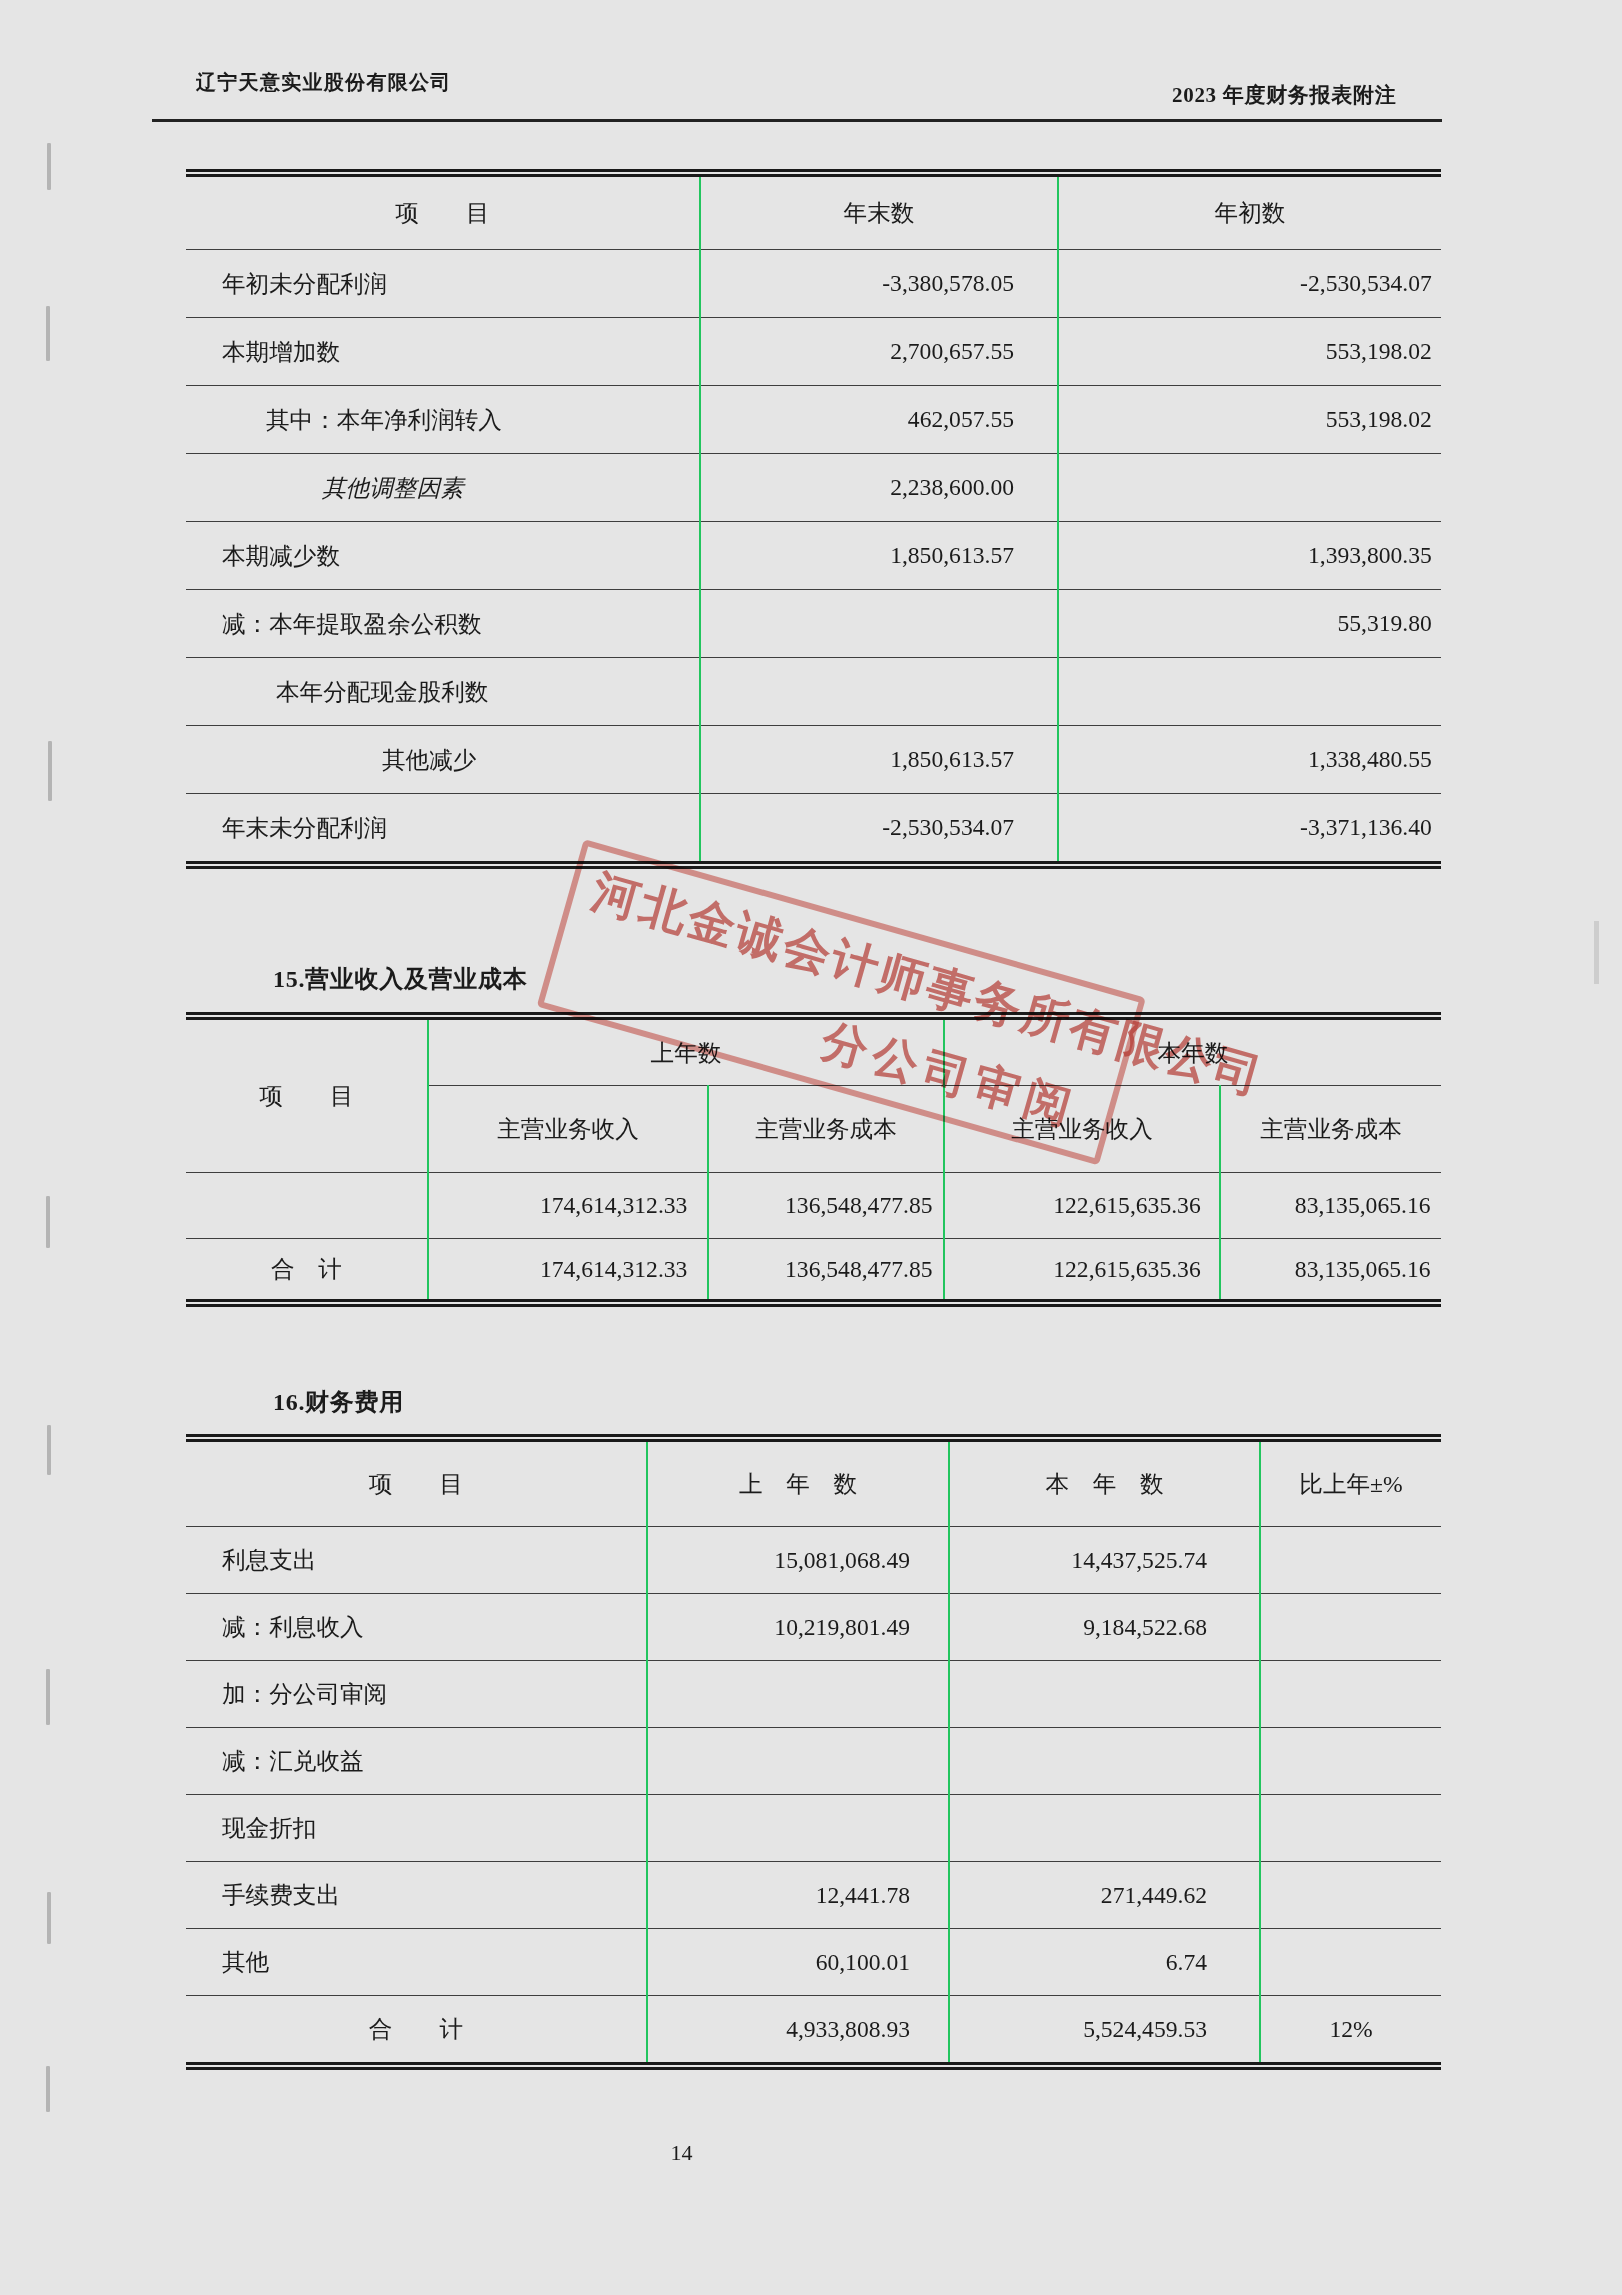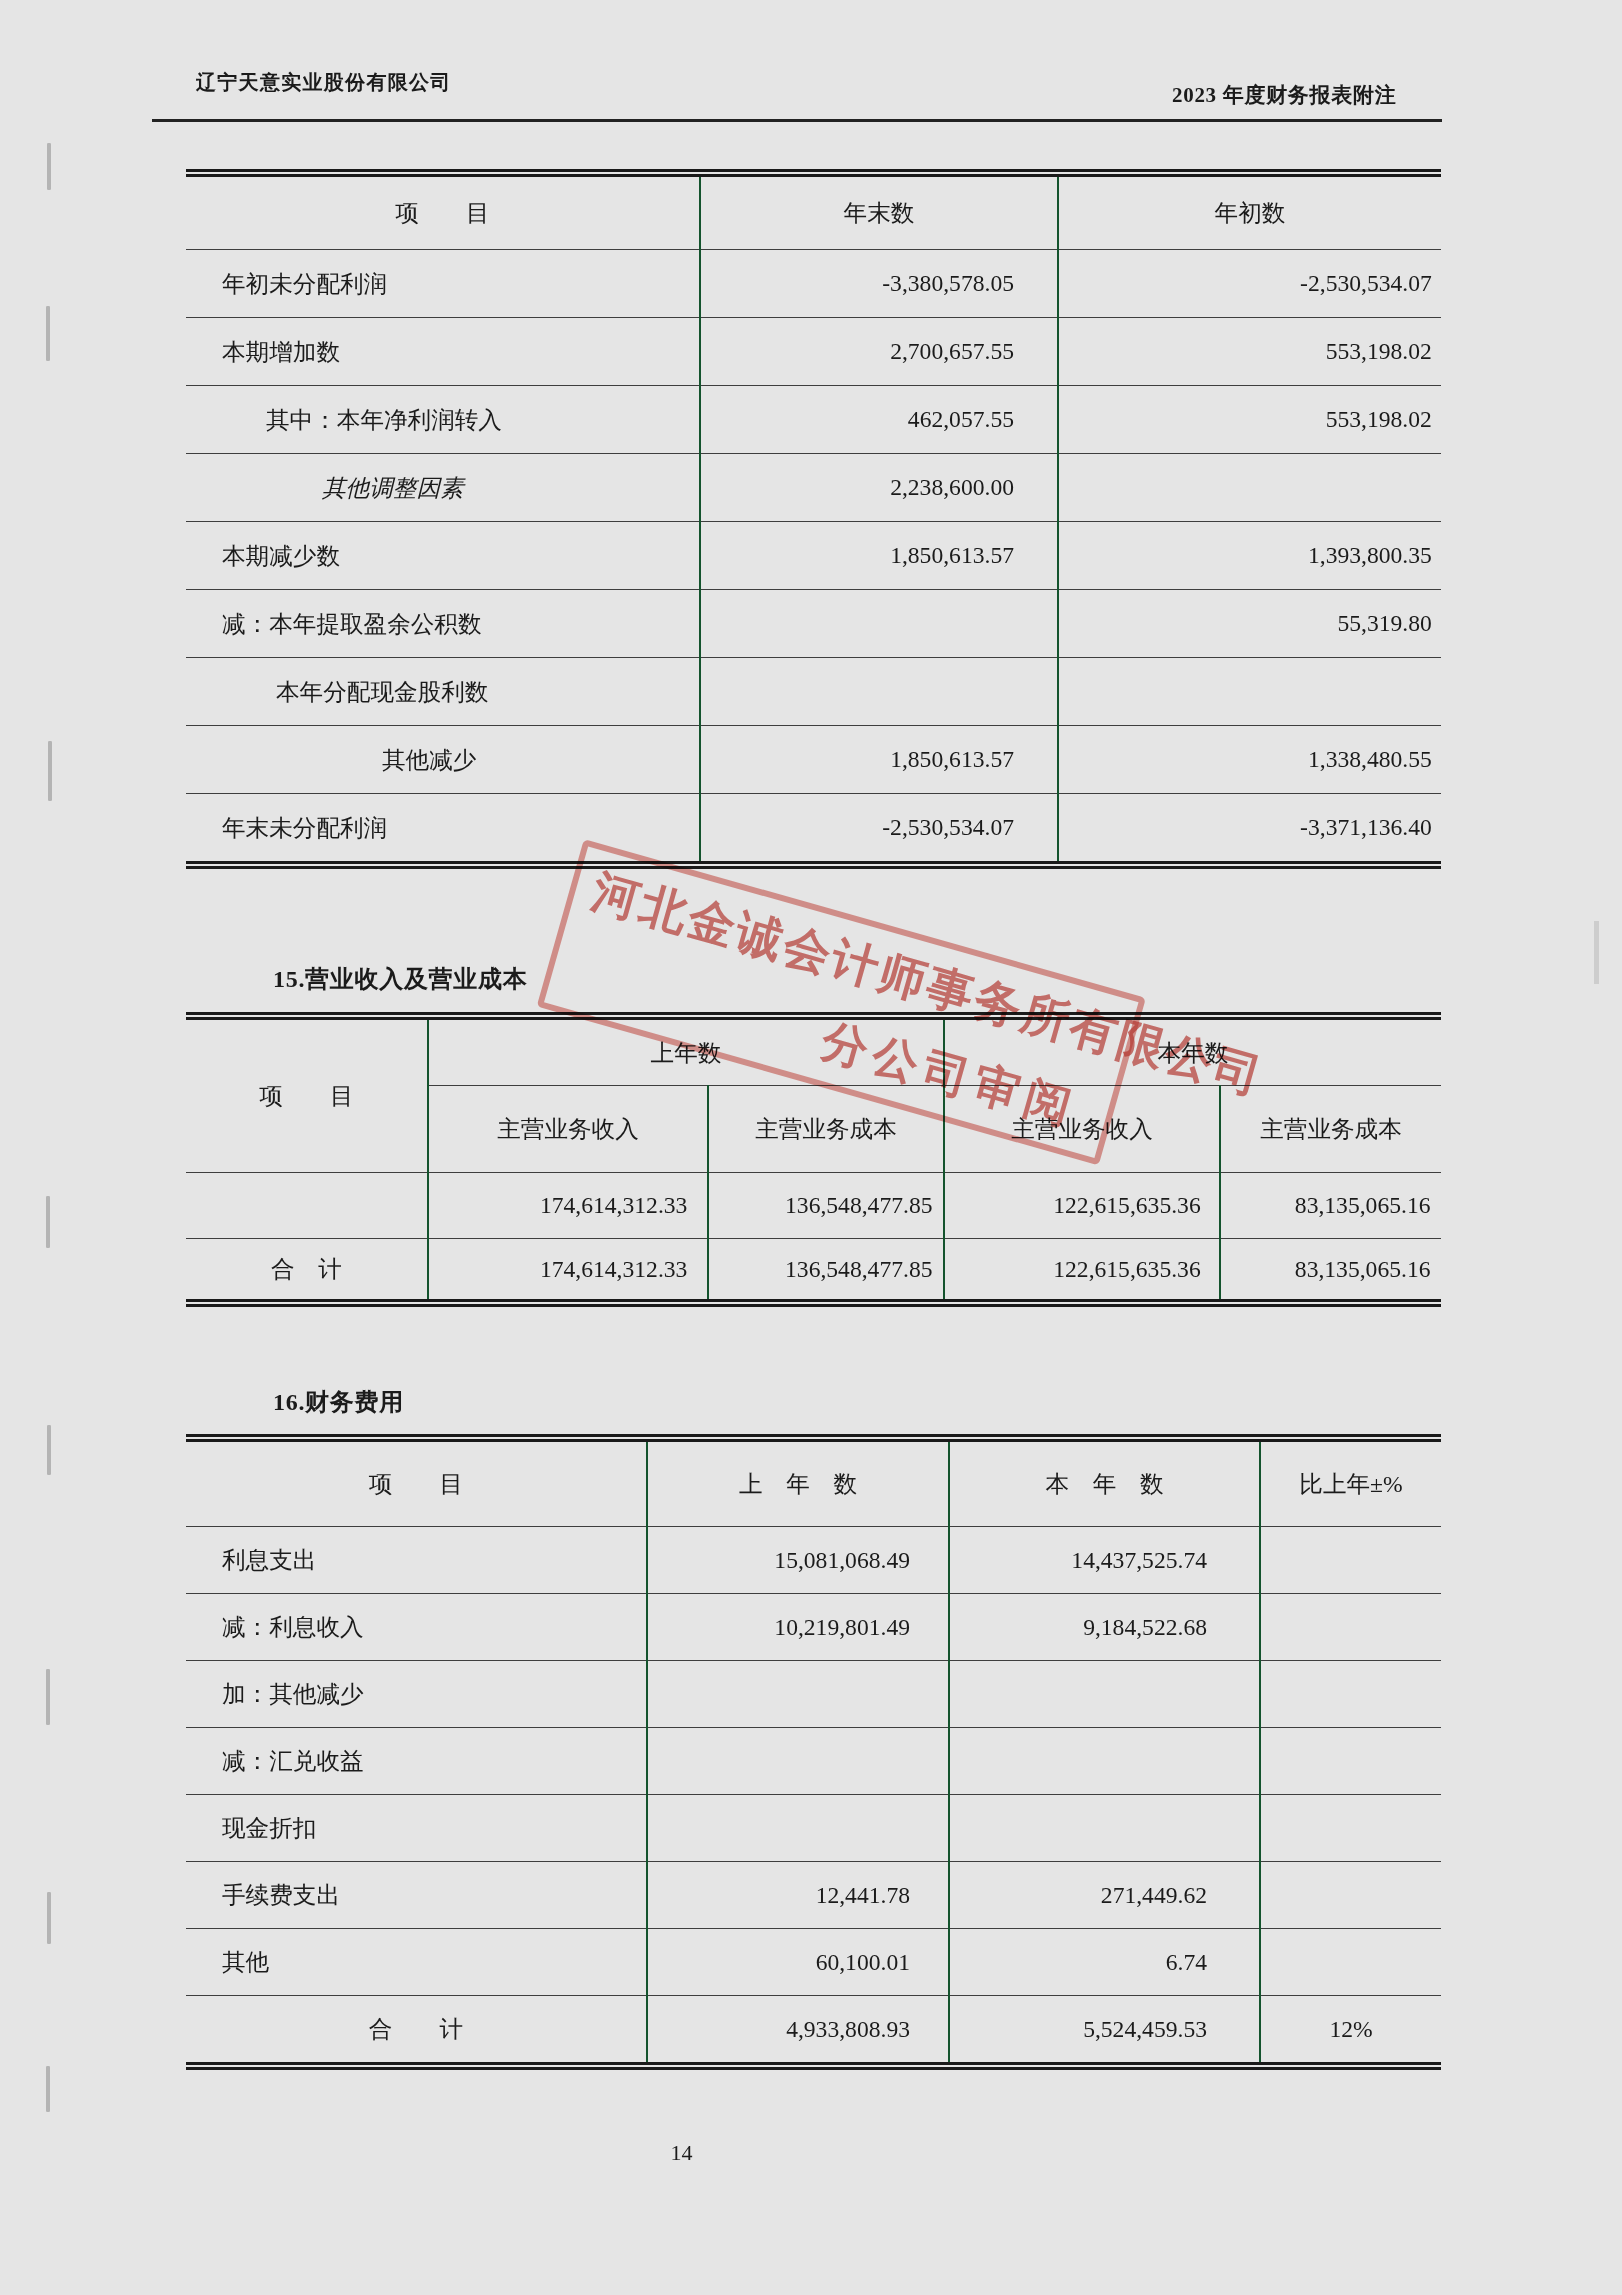--- a/index.html
+++ b/index.html
@@ -17,21 +17,21 @@
 
   .hdr-left{position:absolute;left:196px;top:69px;font-size:20px;font-weight:700;letter-spacing:1.3px;}
   .hdr-right{position:absolute;left:1172px;top:81px;font-size:21px;font-weight:700;letter-spacing:0.7px;}
   .hdr-rule{position:absolute;left:152px;top:119px;width:1290px;height:2.6px;background:#222;}
 
   .tbl-wrap{position:absolute;left:186px;width:1255px;border-top:8.5px double #1a1a1a;border-bottom:8.5px double #1a1a1a;}
   .tbl-wrap table{border-collapse:collapse;table-layout:fixed;width:100%;}
   .tbl-wrap td,.tbl-wrap th{font-weight:normal;font-size:23.6px;padding:0;vertical-align:middle;}
   .tbl-wrap tr td,.tbl-wrap tr th{border-bottom:1.3px solid #3e3e3e;}
   .tbl-wrap tbody tr:last-child td{border-bottom:none;}
-  .vline{border-right:2px solid #14532d;}
+  .vline{border-right:2px solid #22c55e;}
   .c{text-align:center;}
   .item{text-align:left;}
   .num{text-align:right;font-size:24px;}
 
   
   .t1{top:169px;}
   .t1 th{height:72px;}
   .t1 td{height:67px;}
   .t1 .pl0{padding-left:36px;}
   .t1 .pl1{padding-left:80px;}
@@ -238,21 +238,21 @@
           <td class="num pr2 vline">14,437,525.74</td>
           <td class="c"></td>
         </tr>
         <tr>
           <td class="item pl0 vline">减：利息收入</td>
           <td class="num pr1 vline">10,219,801.49</td>
           <td class="num pr2 vline">9,184,522.68</td>
           <td class="c"></td>
         </tr>
         <tr>
-          <td class="item pl0 vline">加：其他减少</td>
+          <td class="item pl0 vline">加：分公司审阅</td>
           <td class="num pr1 vline"></td>
           <td class="num pr2 vline"></td>
           <td class="c"></td>
         </tr>
         <tr>
           <td class="item pl0 vline">减：汇兑收益</td>
           <td class="num pr1 vline"></td>
           <td class="num pr2 vline"></td>
           <td class="c"></td>
         </tr>

